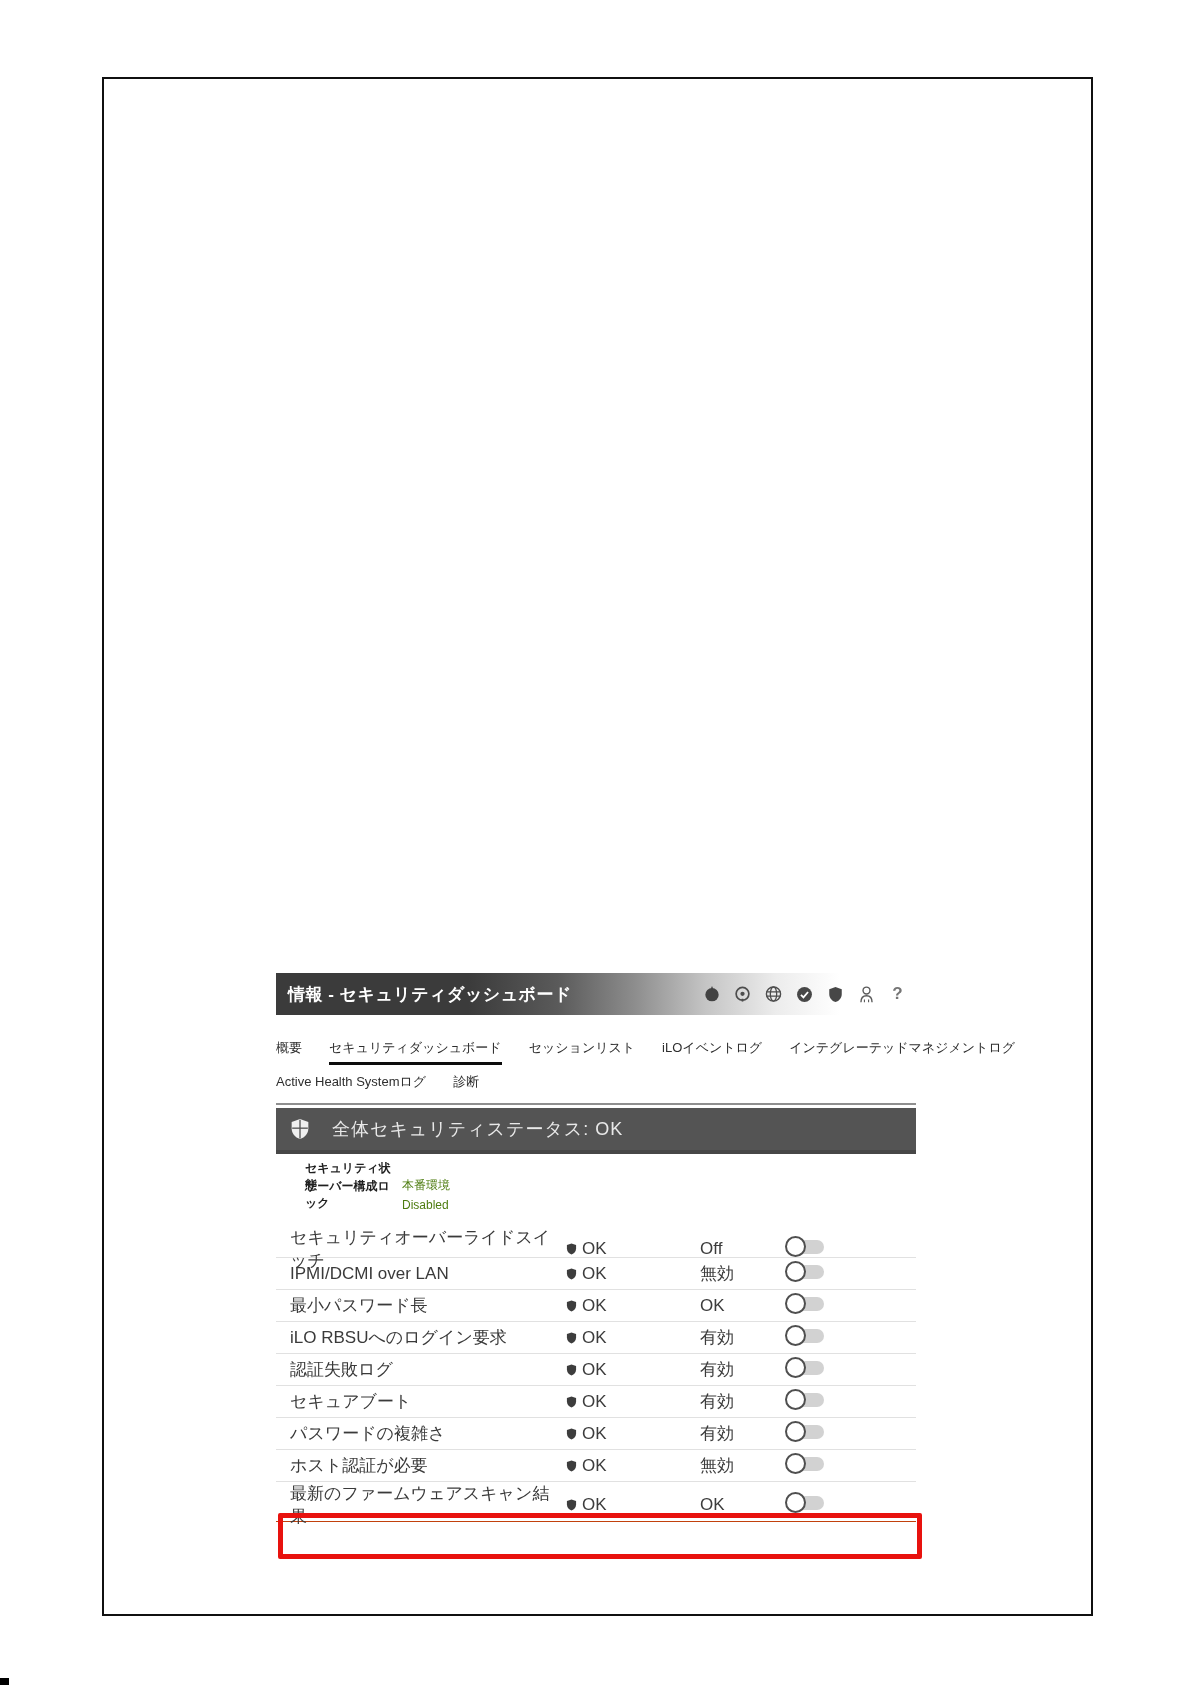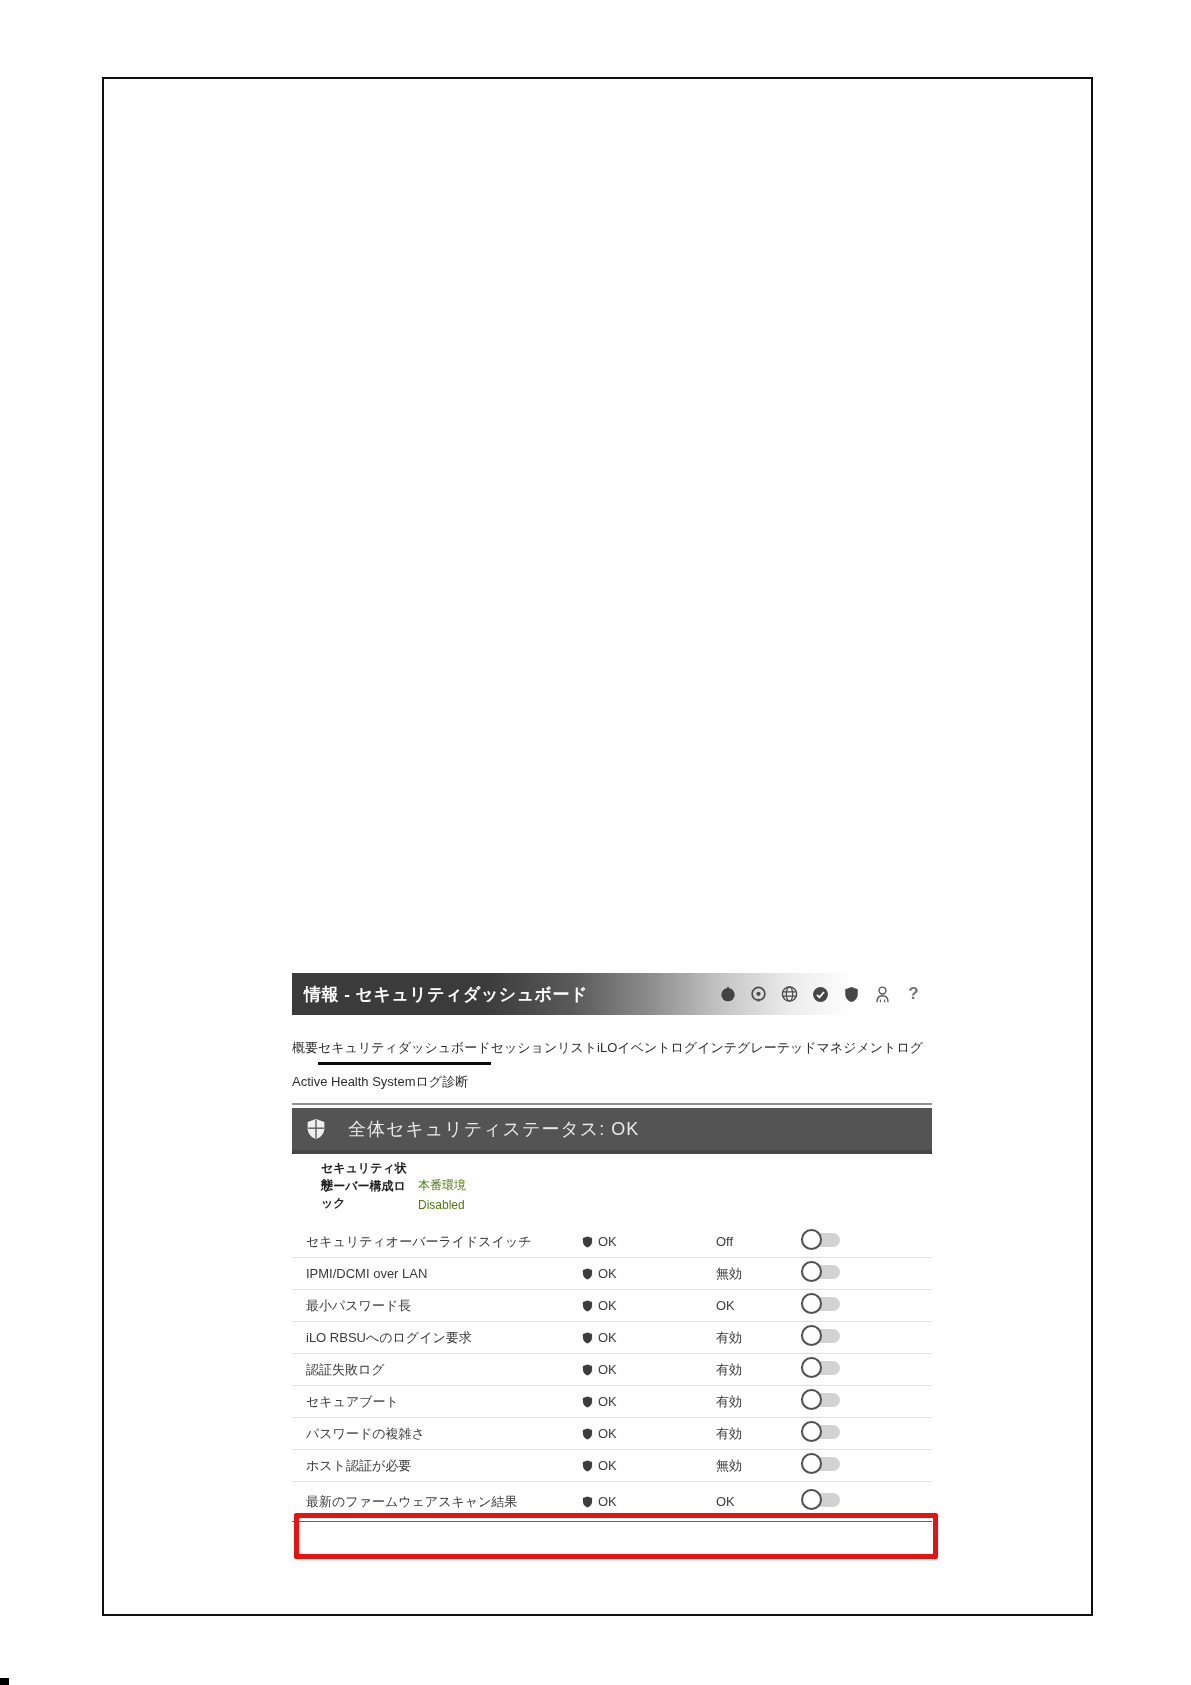--- a/index.html
+++ b/index.html
@@ -5,34 +5,34 @@
   * { margin:0; padding:0; box-sizing:border-box; }
   html,body { background:#fff; }
   body { width:1191px; height:1685px; position:relative; overflow:hidden;
          font-family:"Liberation Sans","DejaVu Sans",sans-serif; }
 
   .page-frame { position:absolute; left:102px; top:77px; width:991px; height:1539px;
                 border:2px solid #101010; background:#fff; }
 
   .corner-artifact { position:absolute; left:0; top:1678px; width:9px; height:7px; background:#000; }
 
-  .shot { position:absolute; left:292px; top:973px; width:640px; }
+  .shot { position:absolute; left:276px; top:973px; width:640px; }
 
   
   .app-header { height:42px; display:flex; align-items:center;
     background:linear-gradient(90deg,#3b3b3b 0%,#3b3b3b 30%,#5a5a5a 44%,#8d8d8d 56%,#c4c4c4 67%,#ececec 78%,#ffffff 88%);
     padding-left:12px; }
   .app-title { color:#fff; font-weight:bold; font-size:17px; letter-spacing:.5px; white-space:nowrap; }
   .hdr-icons { margin-left:auto; display:flex; align-items:center; gap:14px; padding-right:10px; }
   .hicon { width:17px; height:17px; display:flex; align-items:center; justify-content:center; color:#4d4d4d; }
   .hicon svg { display:block; }
   .help-glyph { font-size:17px; color:#757575; font-weight:bold; }
 
   
-  .tabs-row { display:flex; font-size:13px; color:#2e2e2e; }
+  .tabs-row { display:flex; gap:27px; font-size:13px; color:#2e2e2e; }
   .tabs-row1 { margin-top:24px; height:26px; }
   .tabs-row2 { margin-top:8px; height:22px; }
   .tab { cursor:pointer; white-space:nowrap; padding-bottom:8px; }
   .tab.active { border-bottom:3px solid #0c0c0c; font-weight:normal; }
 
   .divider { margin-top:8px; height:2px; background:#8f8f8f; }
 
   
   .banner { margin-top:3px; height:46px; background:#545454; border-bottom:4px solid #474747;
             display:flex; align-items:center; padding-left:14px; }
@@ -44,21 +44,21 @@
   .state-label { width:97px; font-weight:bold; color:#1f1f1f; }
   .state-value { color:#4d7c0f; }
 
   
   .param-table { margin-top:14px; }
   .thead, .trow { display:grid; grid-template-columns:268px 142px 87px auto;
                   align-items:center; padding-left:14px; }
   .thead { height:24px; border-bottom:1px solid #c9c9c9; font-size:12px; color:#3d3d3d; }
   .th-status { display:flex; align-items:center; }
   .sort-arrow { font-size:15px; color:#2f2f2f; margin-right:2px; font-weight:bold; }
-  .trow { height:32px; border-bottom:1px solid #e1e1e1; font-size:13px; color:#3c3c3c; }
+  .trow { height:32px; border-bottom:1px solid #e1e1e1; font-size:17px; color:#3c3c3c; }
   .trow:last-child { height:40px; border-bottom:1px solid #c2410c; }
   .param-text { color:#3a3a3a; }
   .trow.is-link .param-text { cursor:pointer; }
   .cell-status { display:flex; align-items:center; gap:5px; padding-left:8px; }
   .cell-status .ssvg { display:block; }
 
   .toggle { position:relative; width:37px; height:14px; background:#d2d2d2; border-radius:7px;
             display:inline-block; cursor:pointer; }
   .toggle .knob { position:absolute; left:-2px; top:-4px; width:21px; height:21px;
                   background:#fff; border:2.5px solid #4f4f4f; border-radius:50%; }

